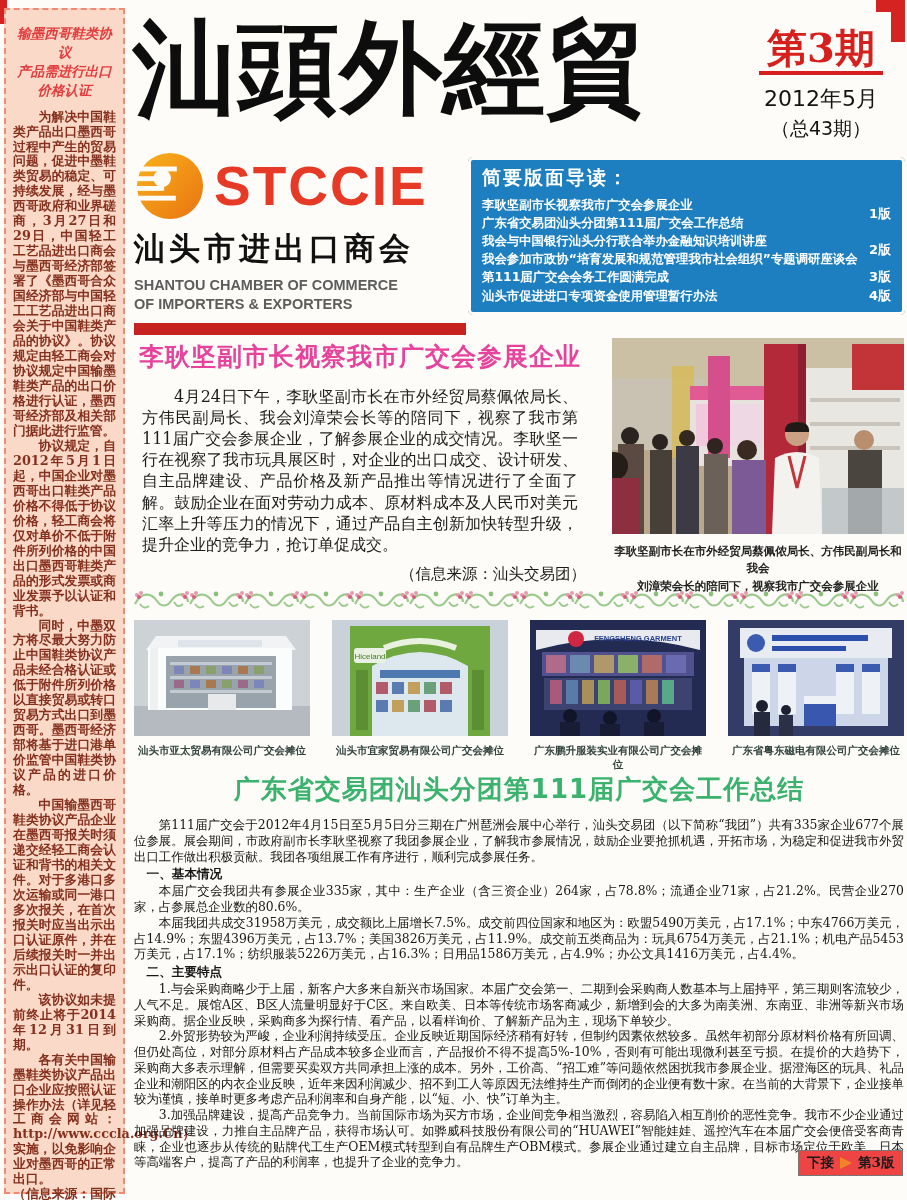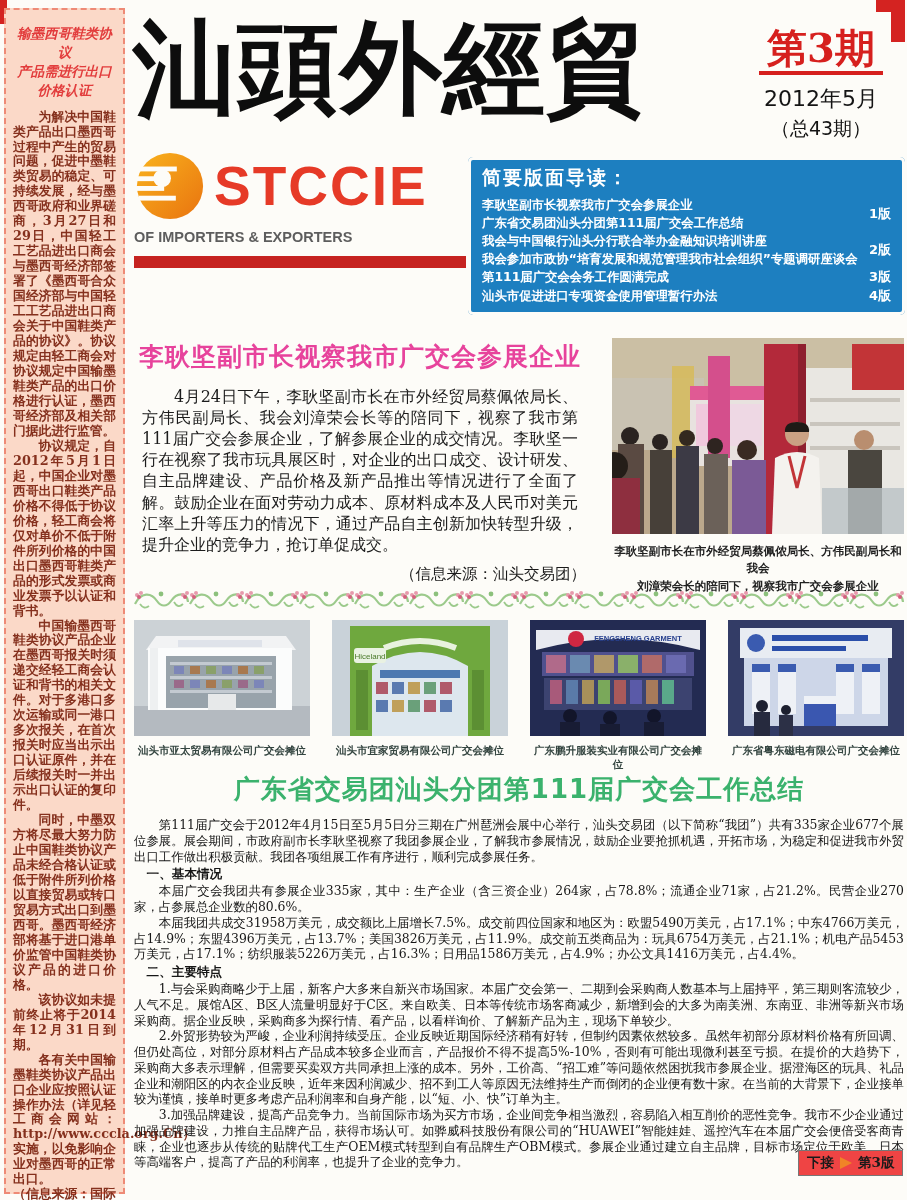--- a/index.html
+++ b/index.html
@@ -95,22 +95,22 @@
   <div class="corner-tl"></div>
   <div class="corner-tr-h"></div>
   <div class="corner-tr-v"></div>
 
   <aside class="sidebar">
     <h3 class="sidebar-title">输墨西哥鞋类协议
 产品需进行出口
 价格认证</h3>
     <p class="sidebar-p">为解决中国鞋类产品出口墨西哥过程中产生的贸易问题，促进中墨鞋类贸易的稳定、可持续发展，经与墨西哥政府和业界磋商，3月27日和29日，中国轻工工艺品进出口商会与墨西哥经济部签署了《墨西哥合众国经济部与中国轻工工艺品进出口商会关于中国鞋类产品的协议》。协议规定由轻工商会对协议规定中国输墨鞋类产品的出口价格进行认证，墨西哥经济部及相关部门据此进行监管。</p>
     <p class="sidebar-p">协议规定，自2012年5月1日起，中国企业对墨西哥出口鞋类产品价格不得低于协议价格，轻工商会将仅对单价不低于附件所列价格的中国出口墨西哥鞋类产品的形式发票或商业发票予以认证和背书。</p>
+    <p class="sidebar-p">同时，中墨双方将尽最大努力防止中国鞋类协议产品未经合格认证或低于附件所列价格以直接贸易或转口贸易方式出口到墨西哥。墨西哥经济部将基于进口港单价监管中国鞋类协议产品的进口价格。</p>
     <p class="sidebar-p">中国输墨西哥鞋类协议产品企业在墨西哥报关时须递交经轻工商会认证和背书的相关文件。对于多港口多次运输或同一港口多次报关，在首次报关时应当出示出口认证原件，并在后续报关时一并出示出口认证的复印件。</p>
-    <p class="sidebar-p">同时，中墨双方将尽最大努力防止中国鞋类协议产品未经合格认证或低于附件所列价格以直接贸易或转口贸易方式出口到墨西哥。墨西哥经济部将基于进口港单价监管中国鞋类协议产品的进口价格。</p>
     <p class="sidebar-p">该协议如未提前终止将于2014年12月31日到期。</p>
     <p class="sidebar-p">各有关中国输墨鞋类协议产品出口企业应按照认证操作办法（详见轻工商会网站：http://www.cccla.org.Cn）实施，以免影响企业对墨西哥的正常出口。</p>
     <p class="sidebar-p no-indent">（信息来源：国际商报）</p>
   </aside>
 
   <header class="masthead">
     <h1 class="masthead-title">汕頭外經貿</h1>
     <div class="issue">
       <div class="issue-no">第3期</div>
       <div class="issue-date">2012年5月</div>
@@ -129,21 +129,23 @@
         </defs>
         <circle cx="37" cy="37" r="34" fill="url(#sun)"></circle>
         <rect x="4" y="17" width="40" height="5" fill="#fdfcf8"></rect>
         <rect x="1" y="27" width="33" height="5" fill="#fdfcf8"></rect>
         <rect x="2" y="37" width="29" height="5" fill="#fdfcf8"></rect>
         <rect x="5" y="47" width="38" height="5" fill="#fdfcf8"></rect>
         <circle cx="29" cy="29" r="9" fill="#fdfcf8"></circle>
       </svg>
       <div class="stccie">STCCIE</div>
     </div>
+    <div class="cn-name">汕头市进出口商会</div>
     <div class="en-name">
+      <div>SHANTOU CHAMBER OF COMMERCE</div>
       <div>OF IMPORTERS &amp; EXPORTERS</div>
     </div>
     <div class="red-bar"></div>
   </div>
 
   <section class="toc">
     <div class="toc-title">简要版面导读：</div>
     <div class="toc-group">
       <div class="toc-lines">
         <div class="toc-line">李耿坚副市长视察我市广交会参展企业</div>

